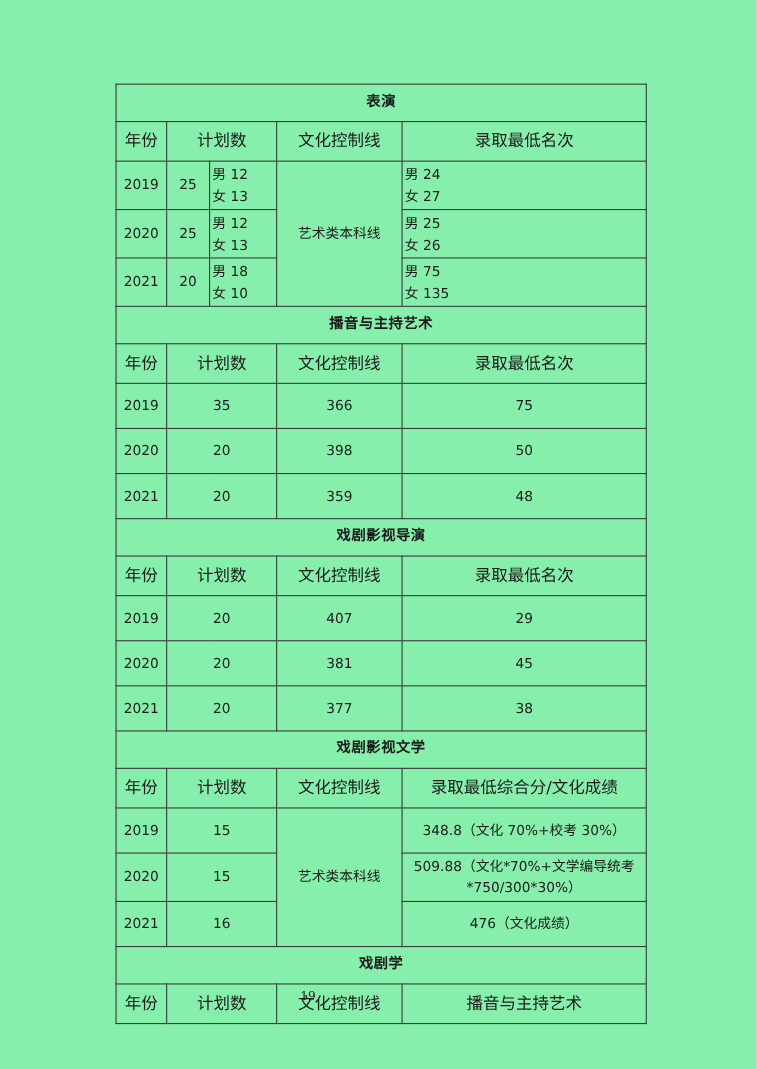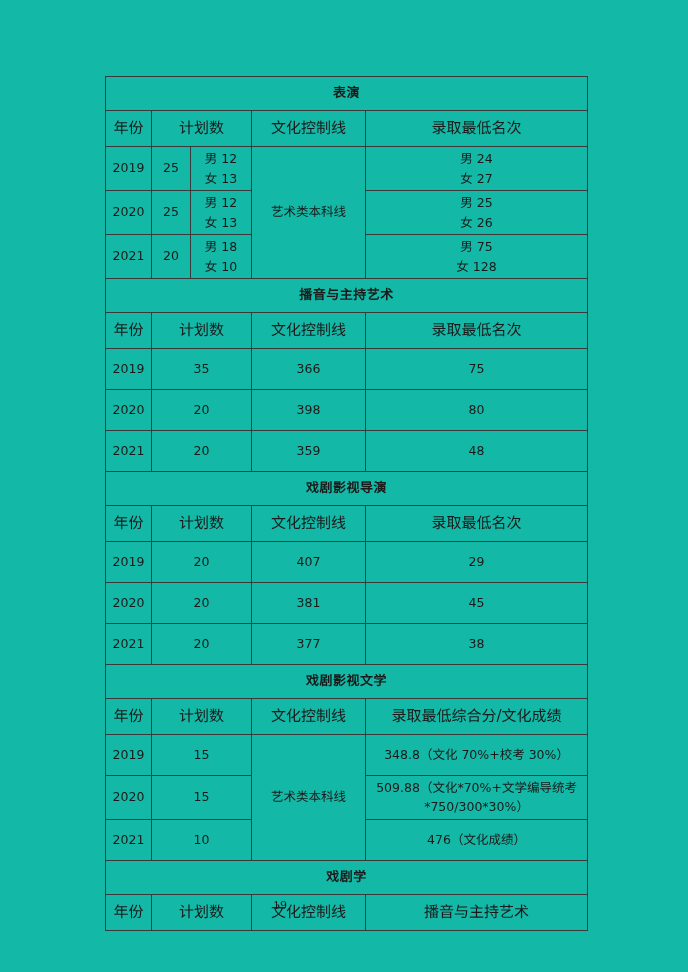--- a/index.html
+++ b/index.html
@@ -15,21 +15,21 @@
     color: #1a1a1a;
     overflow: hidden;
   }
 
   .page {
     position: absolute;
     left: 0;
     top: 0;
     width: 688px;
     height: 972px;
-    background: #14b8a6;
+    background: #86efac;
   }
 
   .doc-table {
     position: absolute;
     left: 105px;
     top: 76px;
     width: 482px;
     border-collapse: collapse;
     table-layout: fixed;
   }
@@ -64,21 +64,21 @@
     height: 40px;
   }
   tr.data-row-tall td {
     height: 43px;
   }
 
   .cell-stack {
     display: flex;
     flex-direction: column;
     justify-content: center;
-    align-items: center;
+    align-items: flex-start;
     line-height: 1.55;
   }
   .cell-stack span { display: block; white-space: nowrap; }
 
   .formula {
     font-size: 12px;
     line-height: 1.5;
     padding: 2px 4px;
   }
 
@@ -165,21 +165,21 @@
         <td>20</td>
         <td>
           <div class="cell-stack">
             <span>男 18</span>
             <span>女 10</span>
           </div>
         </td>
         <td>
           <div class="cell-stack">
             <span>男 75</span>
-            <span>女 128</span>
+            <span>女 135</span>
           </div>
         </td>
       </tr>
 
       <tr class="section-title">
         <td colspan="5">播音与主持艺术</td>
       </tr>
       <tr class="col-head">
         <td>年份</td>
         <td colspan="2">计划数</td>
@@ -189,21 +189,21 @@
       <tr class="data-row">
         <td>2019</td>
         <td colspan="2">35</td>
         <td>366</td>
         <td>75</td>
       </tr>
       <tr class="data-row">
         <td>2020</td>
         <td colspan="2">20</td>
         <td>398</td>
-        <td>80</td>
+        <td>50</td>
       </tr>
       <tr class="data-row">
         <td>2021</td>
         <td colspan="2">20</td>
         <td>359</td>
         <td>48</td>
       </tr>
 
       <tr class="section-title">
         <td colspan="5">戏剧影视导演</td>
@@ -248,21 +248,21 @@
         <td rowspan="3">艺术类本科线</td>
         <td class="formula">348.8（文化 70%+校考 30%）</td>
       </tr>
       <tr class="data-row-tall">
         <td>2020</td>
         <td colspan="2">15</td>
         <td class="formula">509.88（文化*70%+文学编导统考*750/300*30%）</td>
       </tr>
       <tr class="data-row">
         <td>2021</td>
-        <td colspan="2">10</td>
+        <td colspan="2">16</td>
         <td class="formula">476（文化成绩）</td>
       </tr>
 
       <tr class="section-title">
         <td colspan="5">戏剧学</td>
       </tr>
       <tr class="col-head">
         <td>年份</td>
         <td colspan="2">计划数</td>
         <td>文化控制线</td>

